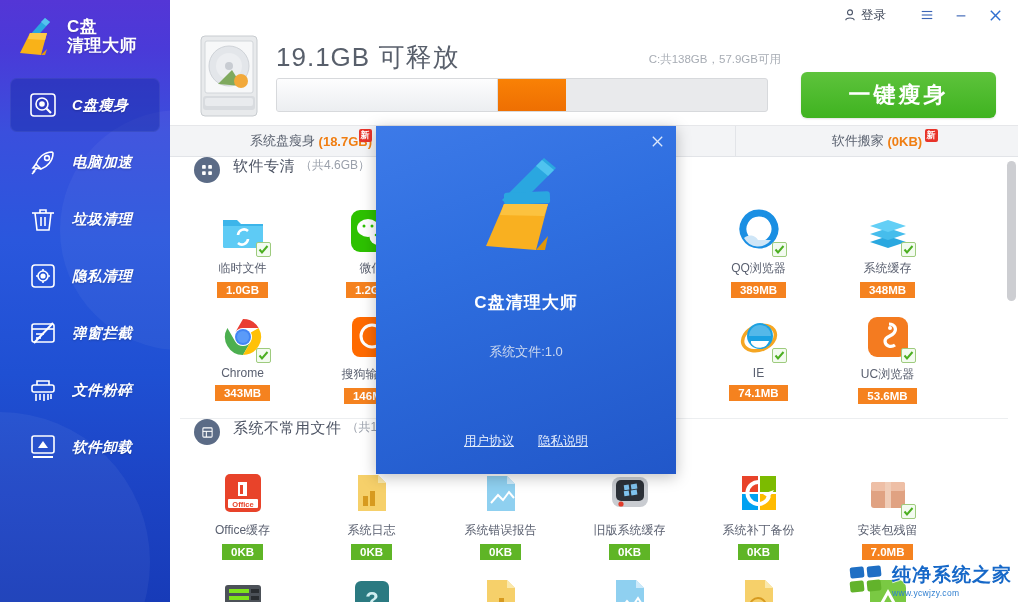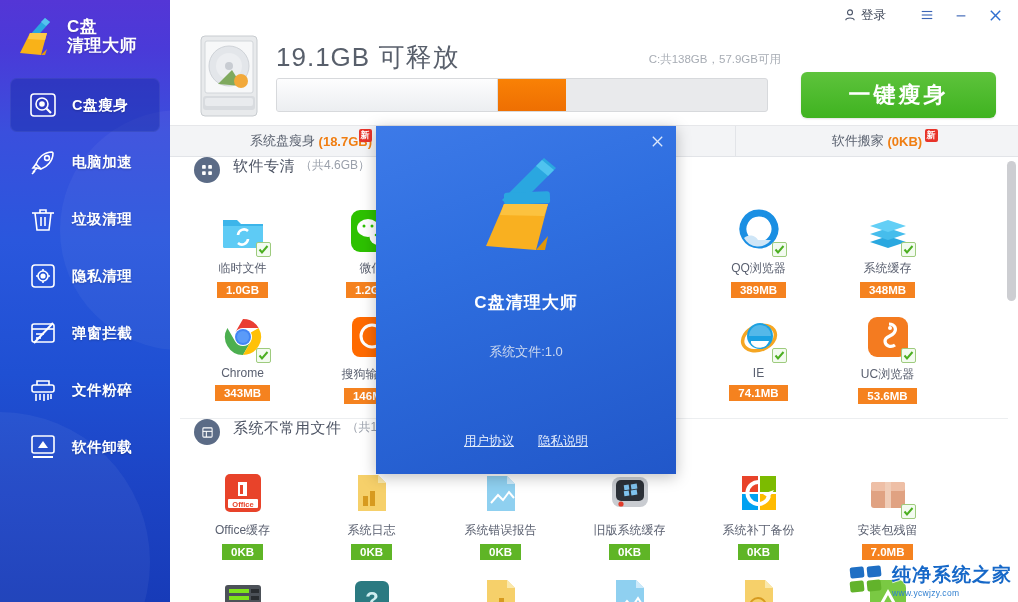--- a/index.html
+++ b/index.html
@@ -21,21 +21,21 @@
     position:absolute; width:300px; height:300px; border-radius:50%;
     left:-150px; bottom:-110px; background:rgba(255,255,255,0.05);
   }
   #brand{ position:relative; height:72px; display:flex; align-items:center; padding-left:14px; }
   #brand .logo{ width:46px; height:46px; position:relative; margin-right:7px; flex:0 0 auto; }
   #brand .btxt{ color:#fff; font-size:17px; line-height:19px; font-weight:bold; letter-spacing:.5px;
     text-shadow:0 1px 2px rgba(0,0,0,.18); }
   .nav{ position:relative; margin-top:6px; }
   .nav-item{
     position:relative; height:54px; margin:3px 10px; border-radius:7px;
-    display:flex; align-items:center; padding-left:18px; cursor:pointer;
+    display:flex; align-items:center; padding-left:18px; cursor:pointer;font-style:italic;
   }
   .nav-item.active{ background:rgba(20,40,160,0.42); box-shadow:inset 0 0 0 1px rgba(255,255,255,.06); }
   .nav-item .ico{ width:30px; height:30px; flex:0 0 auto; margin-right:14px; position:relative; }
   .nav-item .lbl{ color:#fff; font-size:14.5px; font-weight:bold; letter-spacing:.6px;
     text-shadow:0 1px 2px rgba(0,0,0,.2); }
   .nav-item.active .lbl{ color:#fff; }
 
   
   #right{ position:absolute; left:170px; top:0; width:848px; height:602px; background:#fff; }
 

